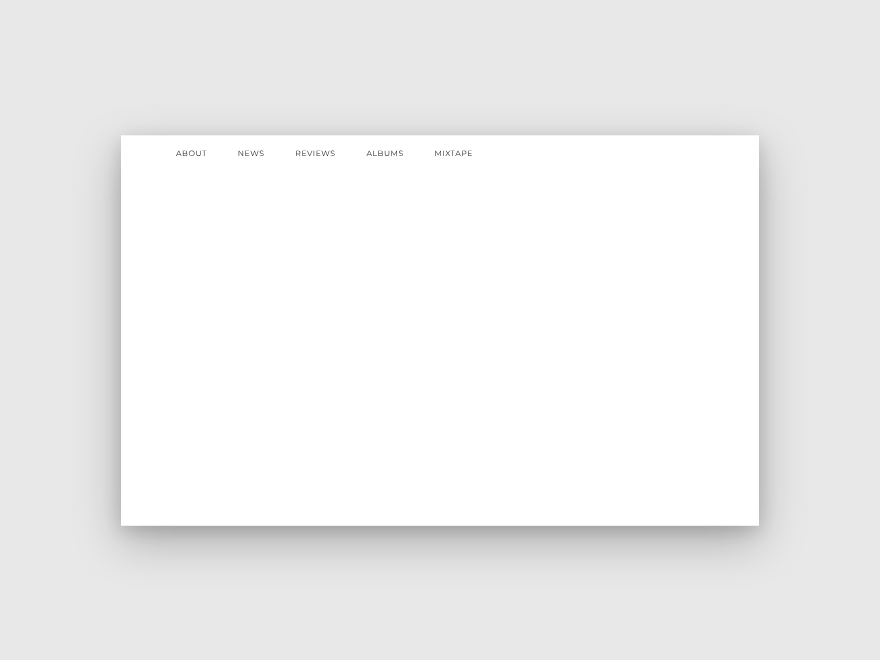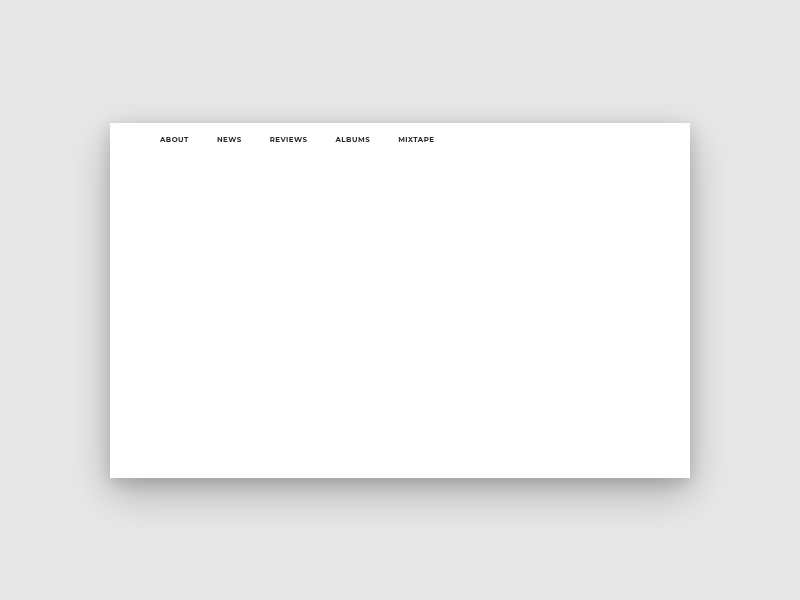--- a/index.html
+++ b/index.html
@@ -25,21 +25,21 @@
       position: relative;
     }
     .nav {
       display: flex;
       align-items: center;
       padding: 12px 0 0 50px;
       gap: 28px;
     }
     .nav-item {
       font-size: 7px;
-      font-weight: 700;
+      font-weight: 400;
       letter-spacing: 0.5px;
       color: #2a2a2a;
       cursor: pointer;
       text-transform: uppercase;
     }
   </style>
 </head>
 <body>
 
 <div class="window">

